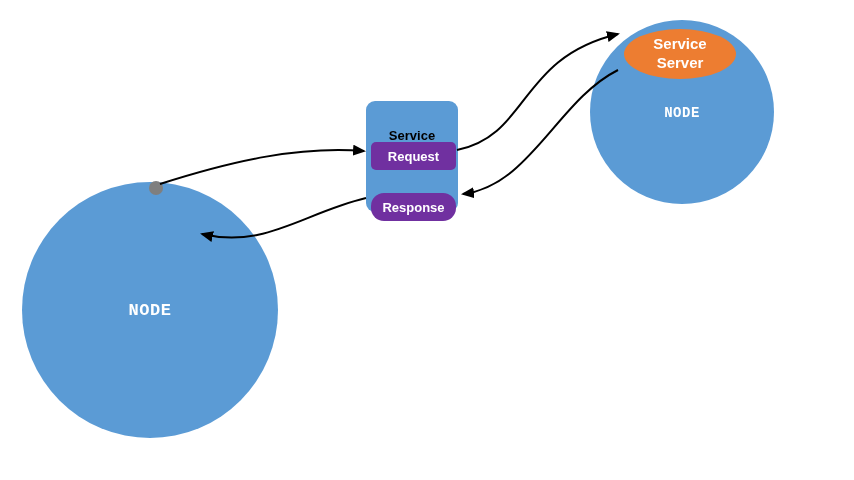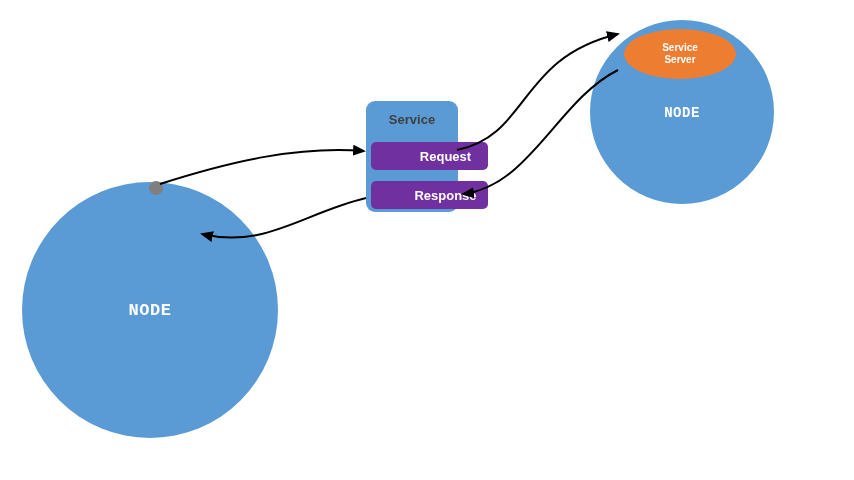--- a/index.html
+++ b/index.html
@@ -46,21 +46,21 @@
 
   .oval {
     position: absolute;
     border-radius: 50%;
     display: flex;
     align-items: center;
     justify-content: center;
     text-align: center;
     color: #ffffff;
     font-weight: bold;
-    font-size: 10px;
+    font-size: 15px;
     line-height: 1.25;
     z-index: 3;
   }
   .oval .oval-text {
     display: inline-block;
     max-width: 62px;
   }
   .client-oval {
     left: 93px;
     top: 193px;
@@ -89,43 +89,42 @@
     position: absolute;
     left: 366px;
     top: 101px;
     width: 92px;
     height: 111px;
     background: var(--node-blue, #5b9bd5);
     border-radius: 9px;
     z-index: 2;
   }
   .service-title {
-    color: #404040;
+    color: #000000;
     font-weight: bold;
     font-size: 13px;
     text-align: center;
-    margin-top: 11px;
+    margin-top: 27px;
   }
   .action-box {
     position: absolute;
     left: 5px;
     width: 85px;
     height: 28px;
     background: var(--action-purple, #7030a0);
     border-radius: 5px;
     color: #ffffff;
     font-weight: bold;
     font-size: 13px;
     display: flex;
     align-items: center;
     justify-content: center;
-    padding-left: 32px;
   }
   .request-box  { top: 41px; }
-  .response-box { top: 80px; }
+  .response-box { top: 92px; border-radius: 13px; }
 
   .arrows-layer {
     position: absolute;
     left: 0;
     top: 0;
     width: 854px;
     height: 480px;
     z-index: 5;
     pointer-events: none;
   }

